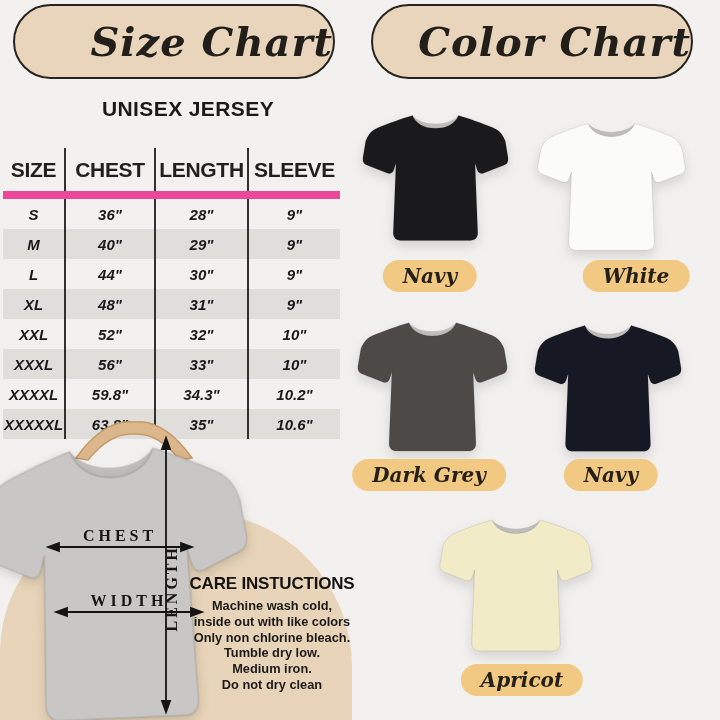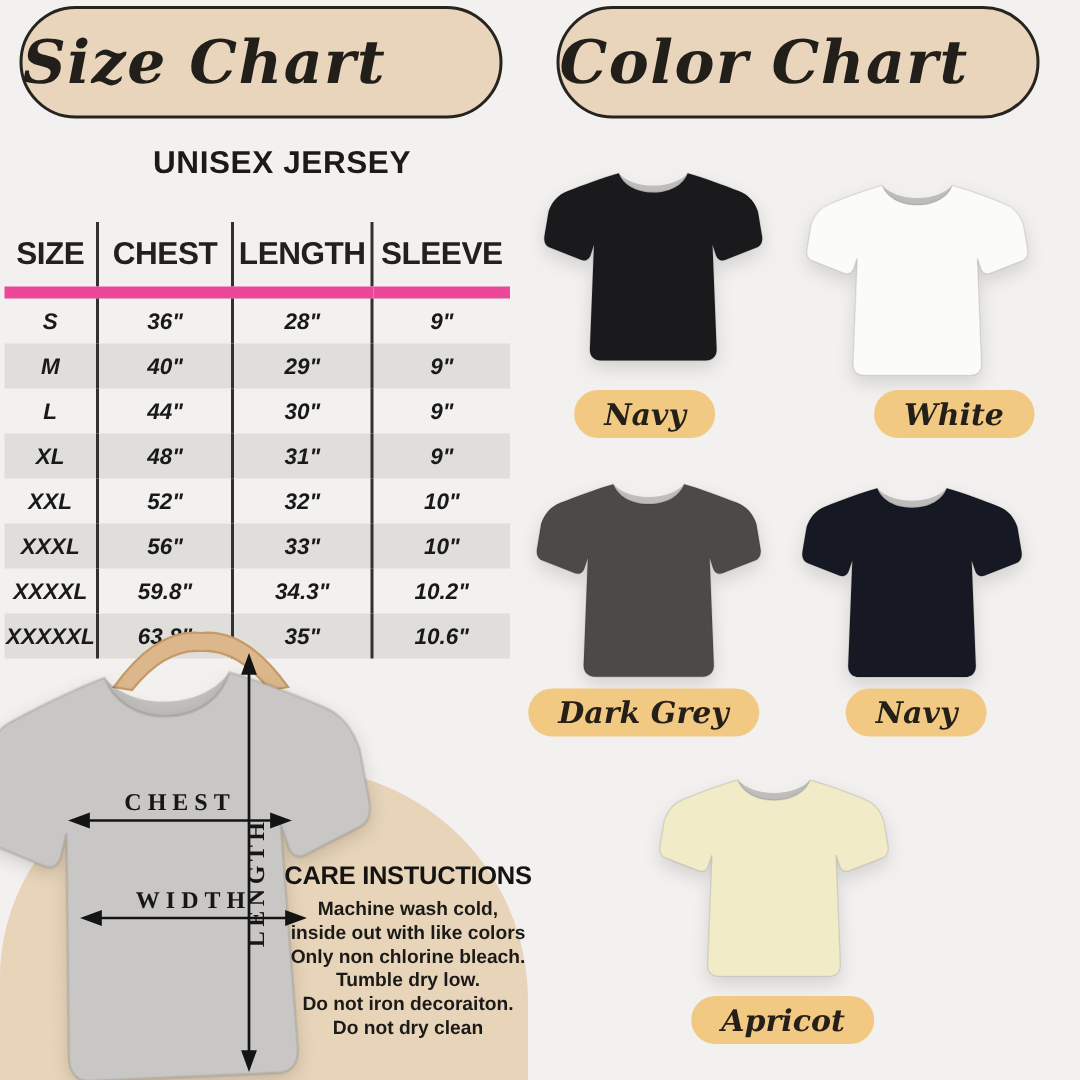--- a/index.html
+++ b/index.html
@@ -1,20 +1,20 @@
 <!DOCTYPE html>
 <html><head>
 <meta charset="utf-8">
 <style>
   html,body{margin:0;padding:0;}
   .page{position:relative;width:720px;height:720px;background:#f2f1ef;overflow:hidden;
         font-family:"Liberation Sans",sans-serif;color:#1d1c1a;}
   
   .title-pill{position:absolute;top:4px;width:318px;height:71px;background:#e8d5bb;
-      border:2px solid #27241f;border-radius:38px;display:flex;align-items:center;justify-content:flex-start;}
+      border:2px solid #27241f;border-radius:38px;display:flex;align-items:center;justify-content:flex-end;}
   .title-pill.left{left:13px;} .title-pill.right{left:371px;}
   .script{font-family:"DejaVu Serif",serif;font-style:italic;font-weight:600;font-size:40px;color:#221e19;letter-spacing:1px;}
   
   .subtitle{position:absolute;left:0;top:96px;width:344px;text-align:center;
       font-size:21px;line-height:25px;font-weight:800;letter-spacing:.4px;color:#1b1a18;margin-left:16px;}
   
   table.size-table{position:absolute;left:3px;top:148px;width:337px;border-collapse:collapse;table-layout:fixed;}
   .size-table col.c0{width:62px;} .size-table col.c1{width:90px;}
   .size-table col.c2{width:93px;} .size-table col.c3{width:92px;}
   .size-table th{height:41px;font-size:21px;font-weight:800;color:#21201e;letter-spacing:-0.3px;
@@ -172,21 +172,21 @@
   <span class="mlabel width">WIDTH</span>
   <span class="mlabel len">LENGTH</span>
 
   <div class="care">
     <div class="care-h">CARE INSTUCTIONS</div>
     <div class="care-lines">
       <div>Machine wash cold,</div>
       <div>inside out with like colors</div>
       <div>Only non chlorine bleach.</div>
       <div>Tumble dry low.</div>
-      <div>Do not iron decoraiton.</div>
+      <div>Medium iron.</div>
       <div>Do not dry clean</div>
     </div>
   </div>
 
   <svg class="tee black" viewBox="0 0 160 150">
     <use href="#teeShape" fill="#1a191c"></use>
   </svg>
   <svg class="tee white" viewBox="0 0 160 150">
     <use href="#teeShape" fill="#fbfbfa"></use>
   </svg>

